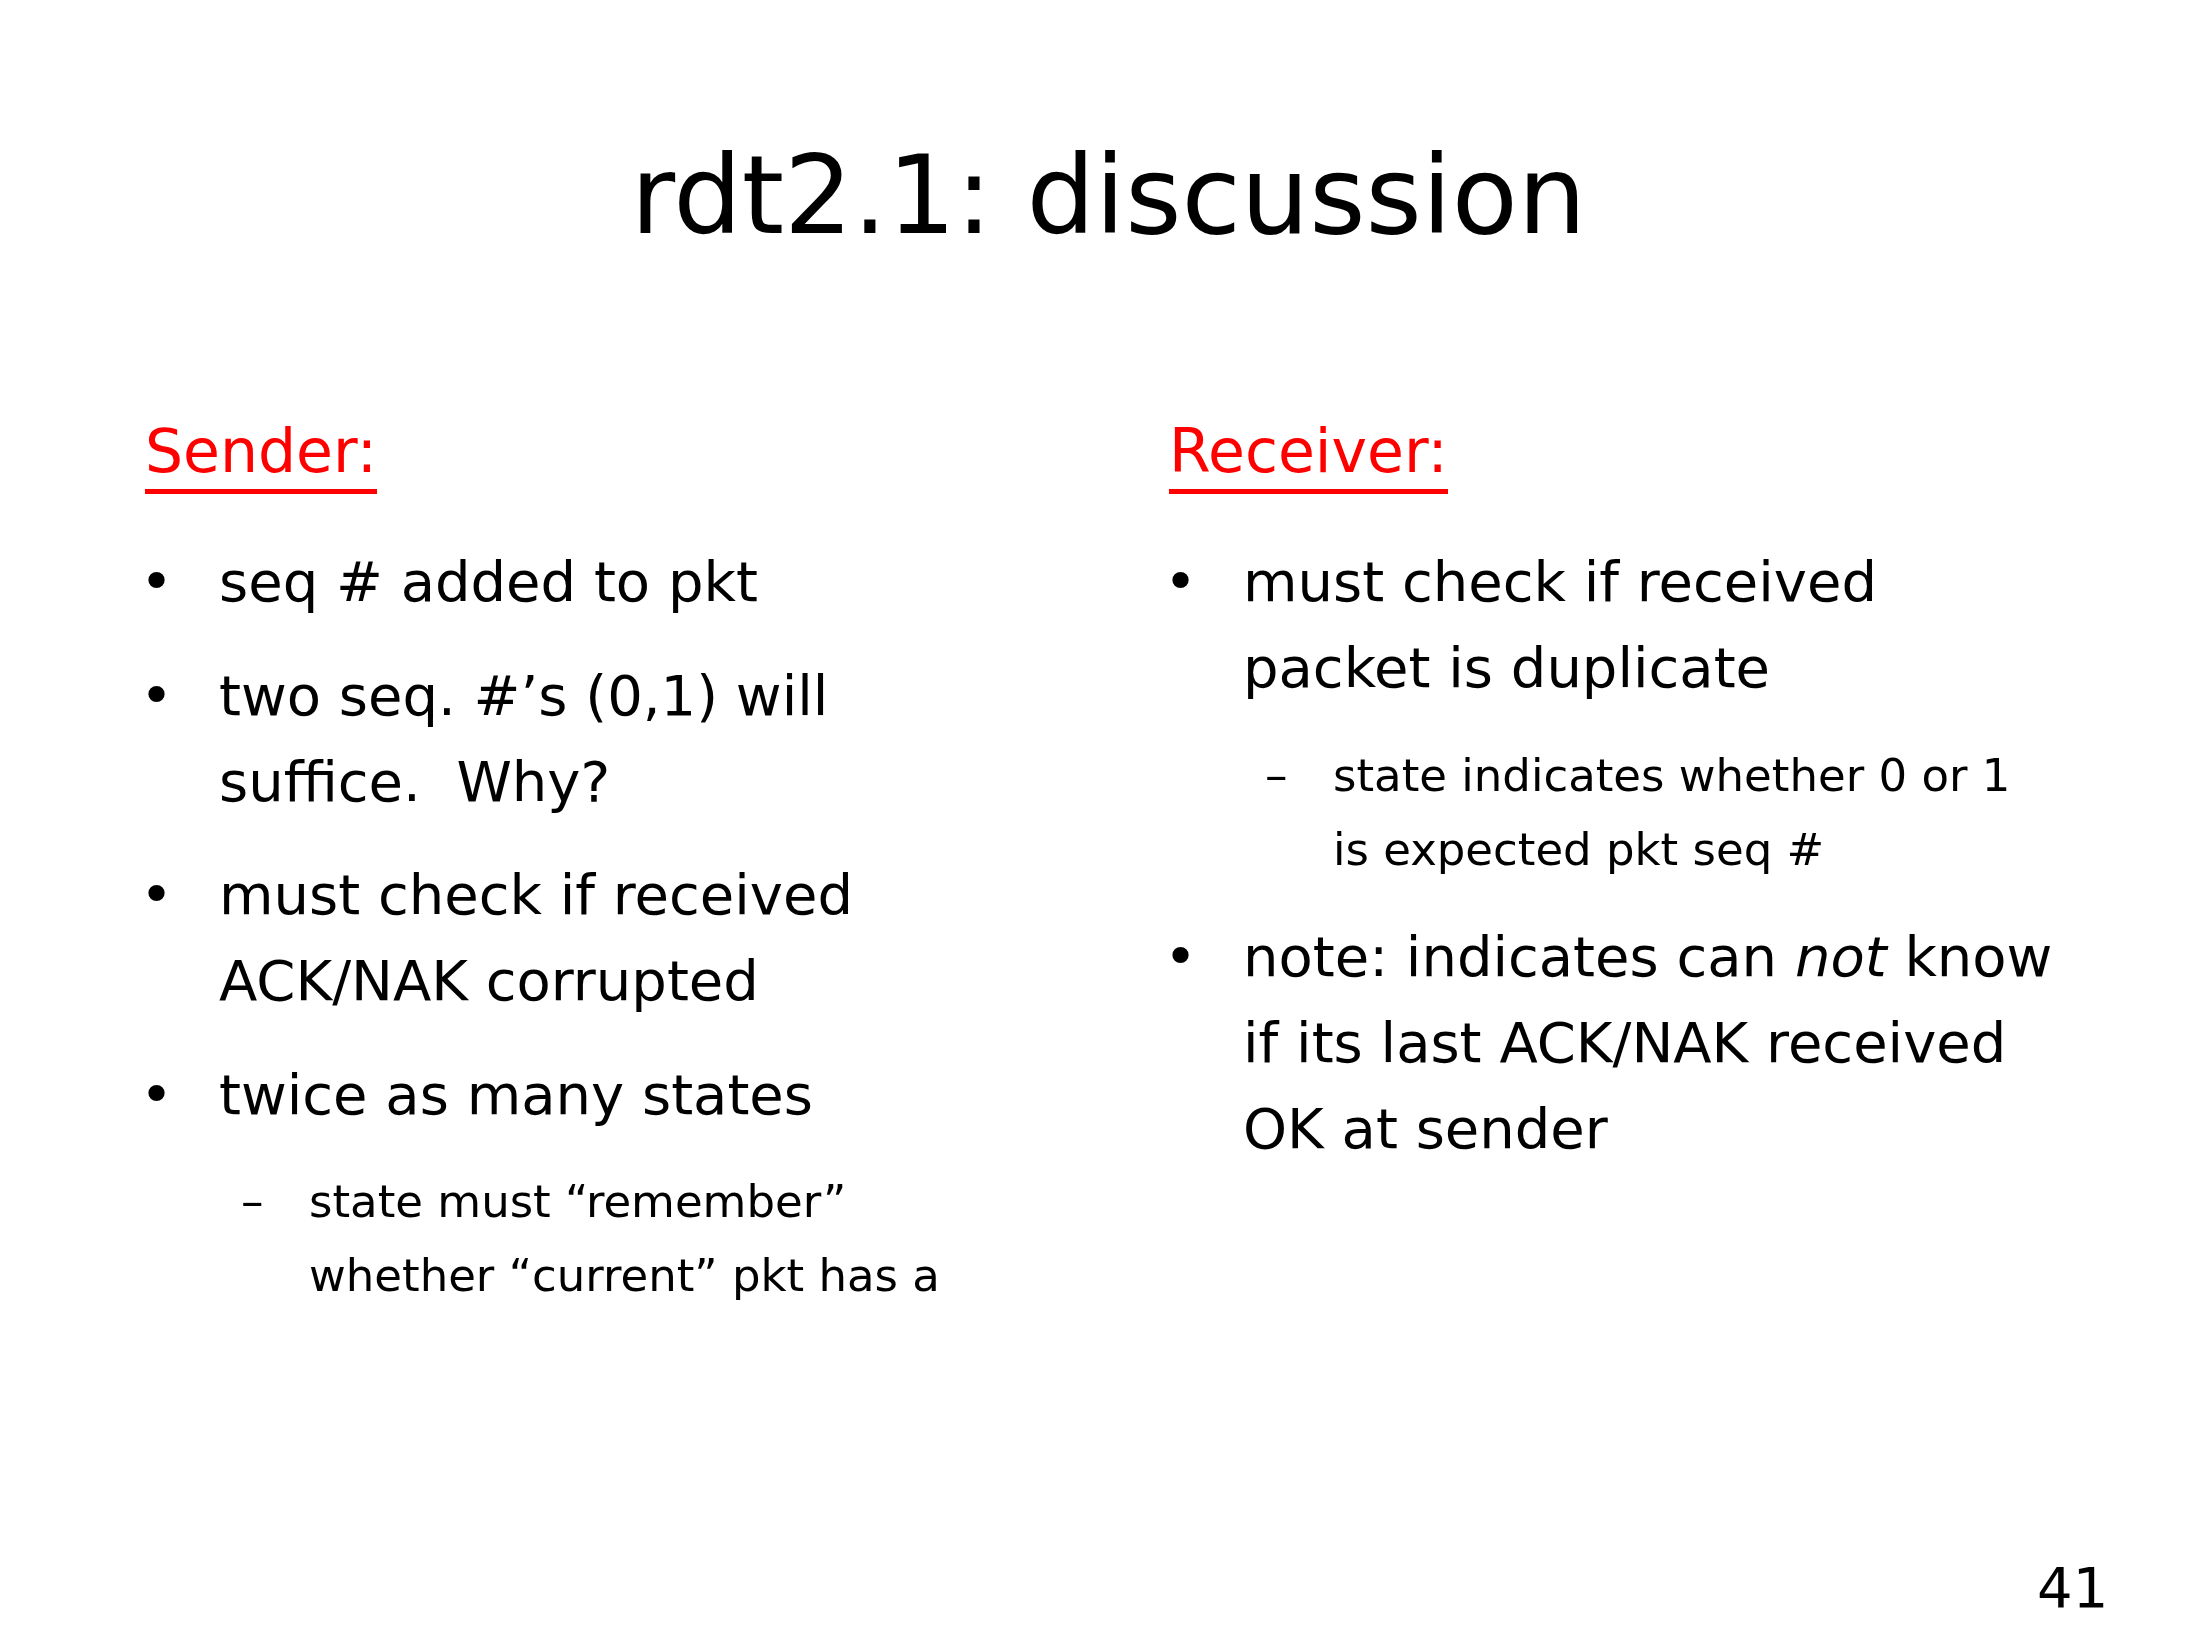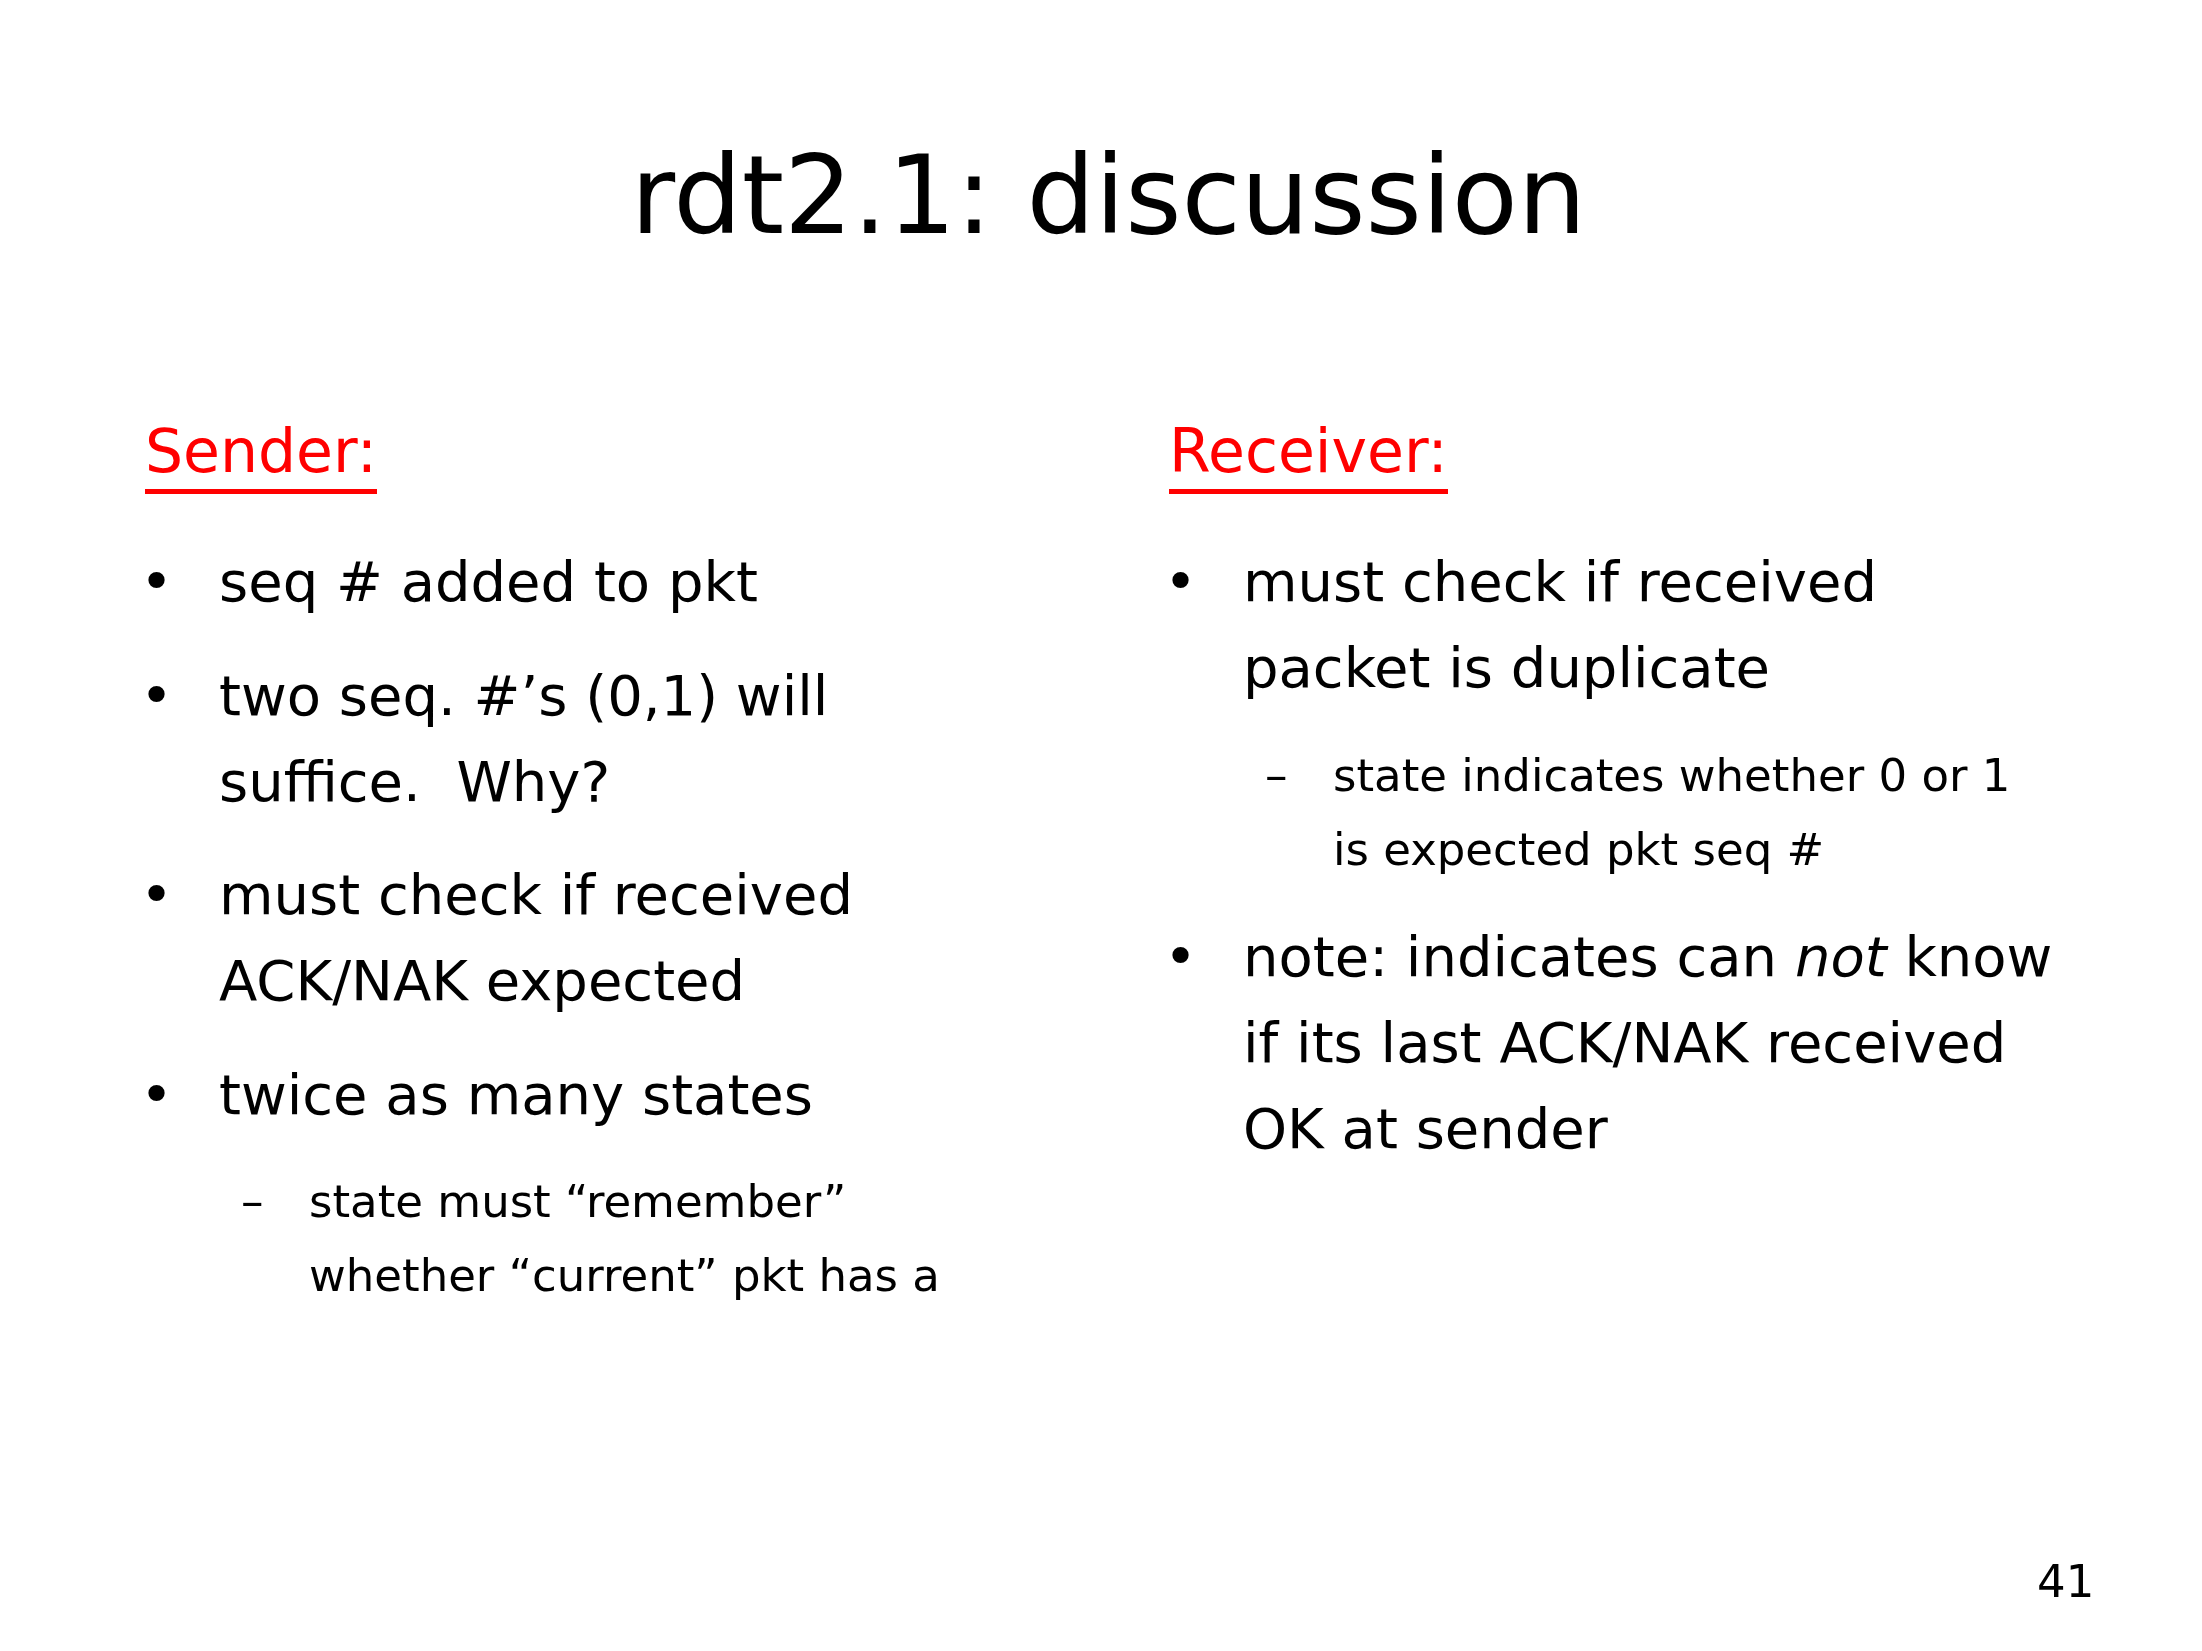--- a/index.html
+++ b/index.html
@@ -71,21 +71,21 @@
   .line {
     display: block;
     white-space: pre-wrap;
   }
   .line.extra-indent { padding-left: 47px; }
   .em { font-style: italic; }
   .page-number {
     position: absolute;
     left: 2037px;
     top: 1557px;
-    font-size: 45px;
+    font-size: 56px;
     line-height: 1.1;
   }
 </style>
 </head>
 <body>
 
 <div class="slide" style="--header-color: #ff0000; color: rgb(0, 0, 0); background: rgb(255, 255, 255);">
 
   <h1 class="title">rdt2.1: discussion</h1>
 
@@ -97,21 +97,21 @@
         <span class="line">seq # added to pkt</span>
       </li>
       <li class="item l1">
         <span class="marker">•</span>
         <span class="line">two seq. #’s (0,1) will</span>
         <span class="line">suffice.  Why?</span>
       </li>
       <li class="item l1">
         <span class="marker">•</span>
         <span class="line">must check if received</span>
-        <span class="line">ACK/NAK expected</span>
+        <span class="line">ACK/NAK corrupted</span>
       </li>
       <li class="item l1">
         <span class="marker">•</span>
         <span class="line">twice as many states</span>
       </li>
       <li class="item l2">
         <span class="marker">–</span>
         <span class="line">state must “remember”</span>
         <span class="line">whether “current” pkt has a</span>
       </li>

